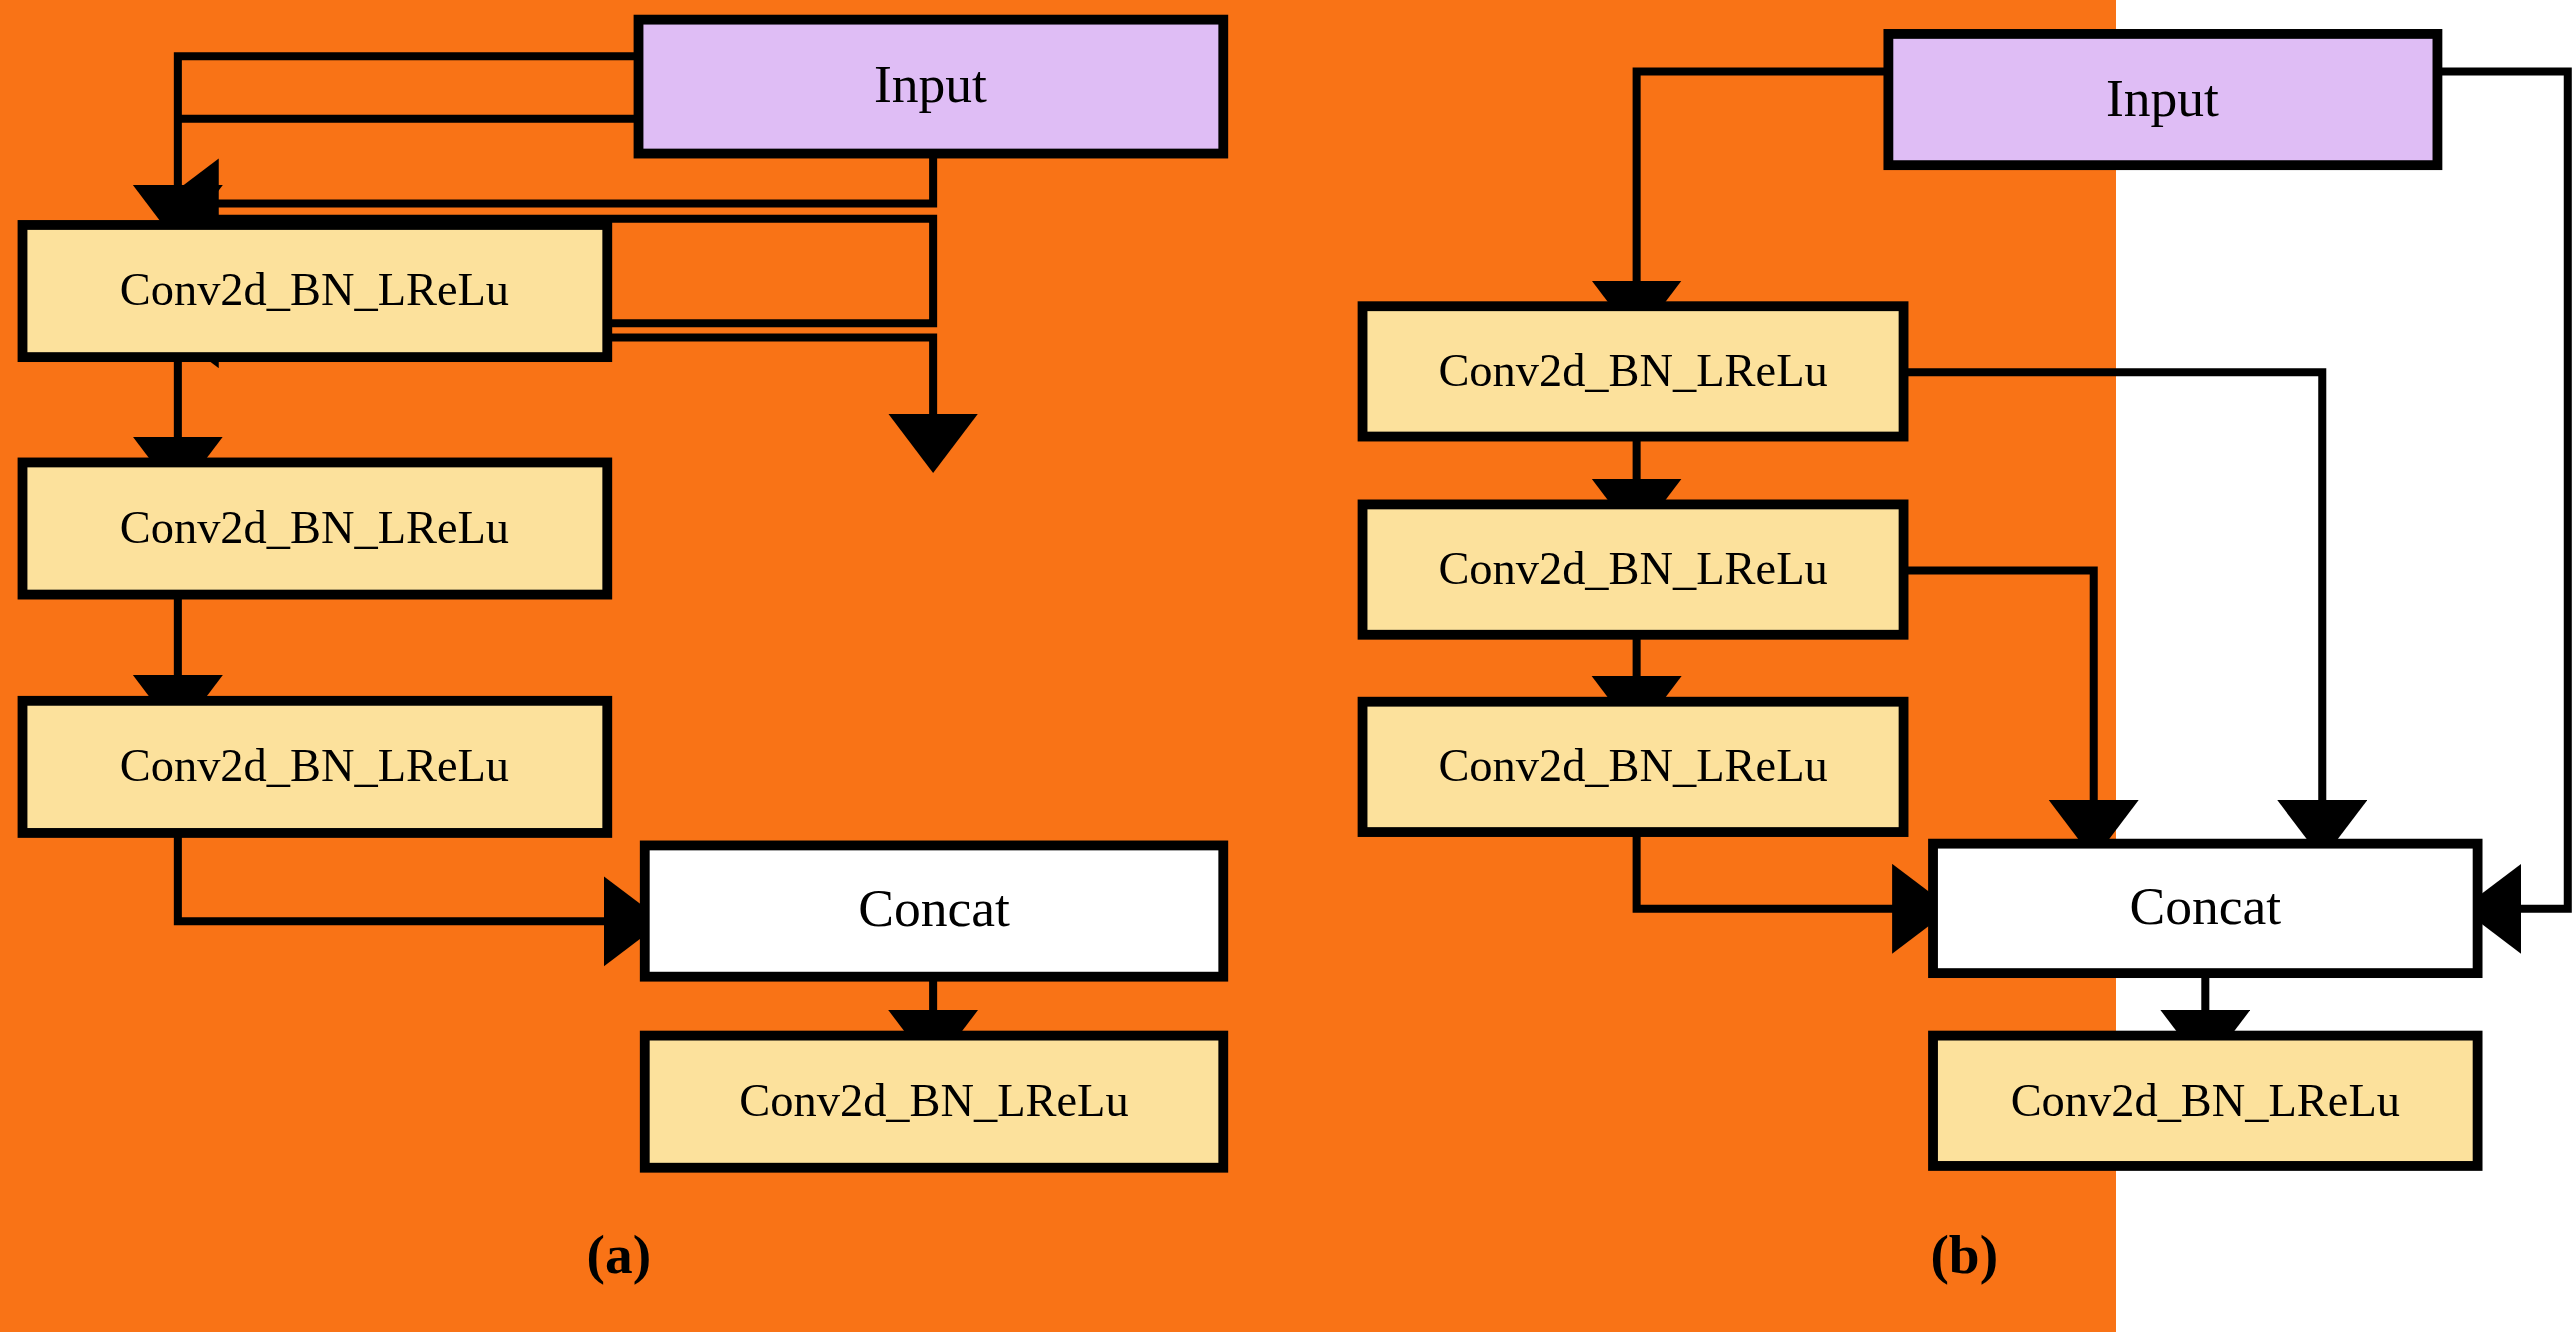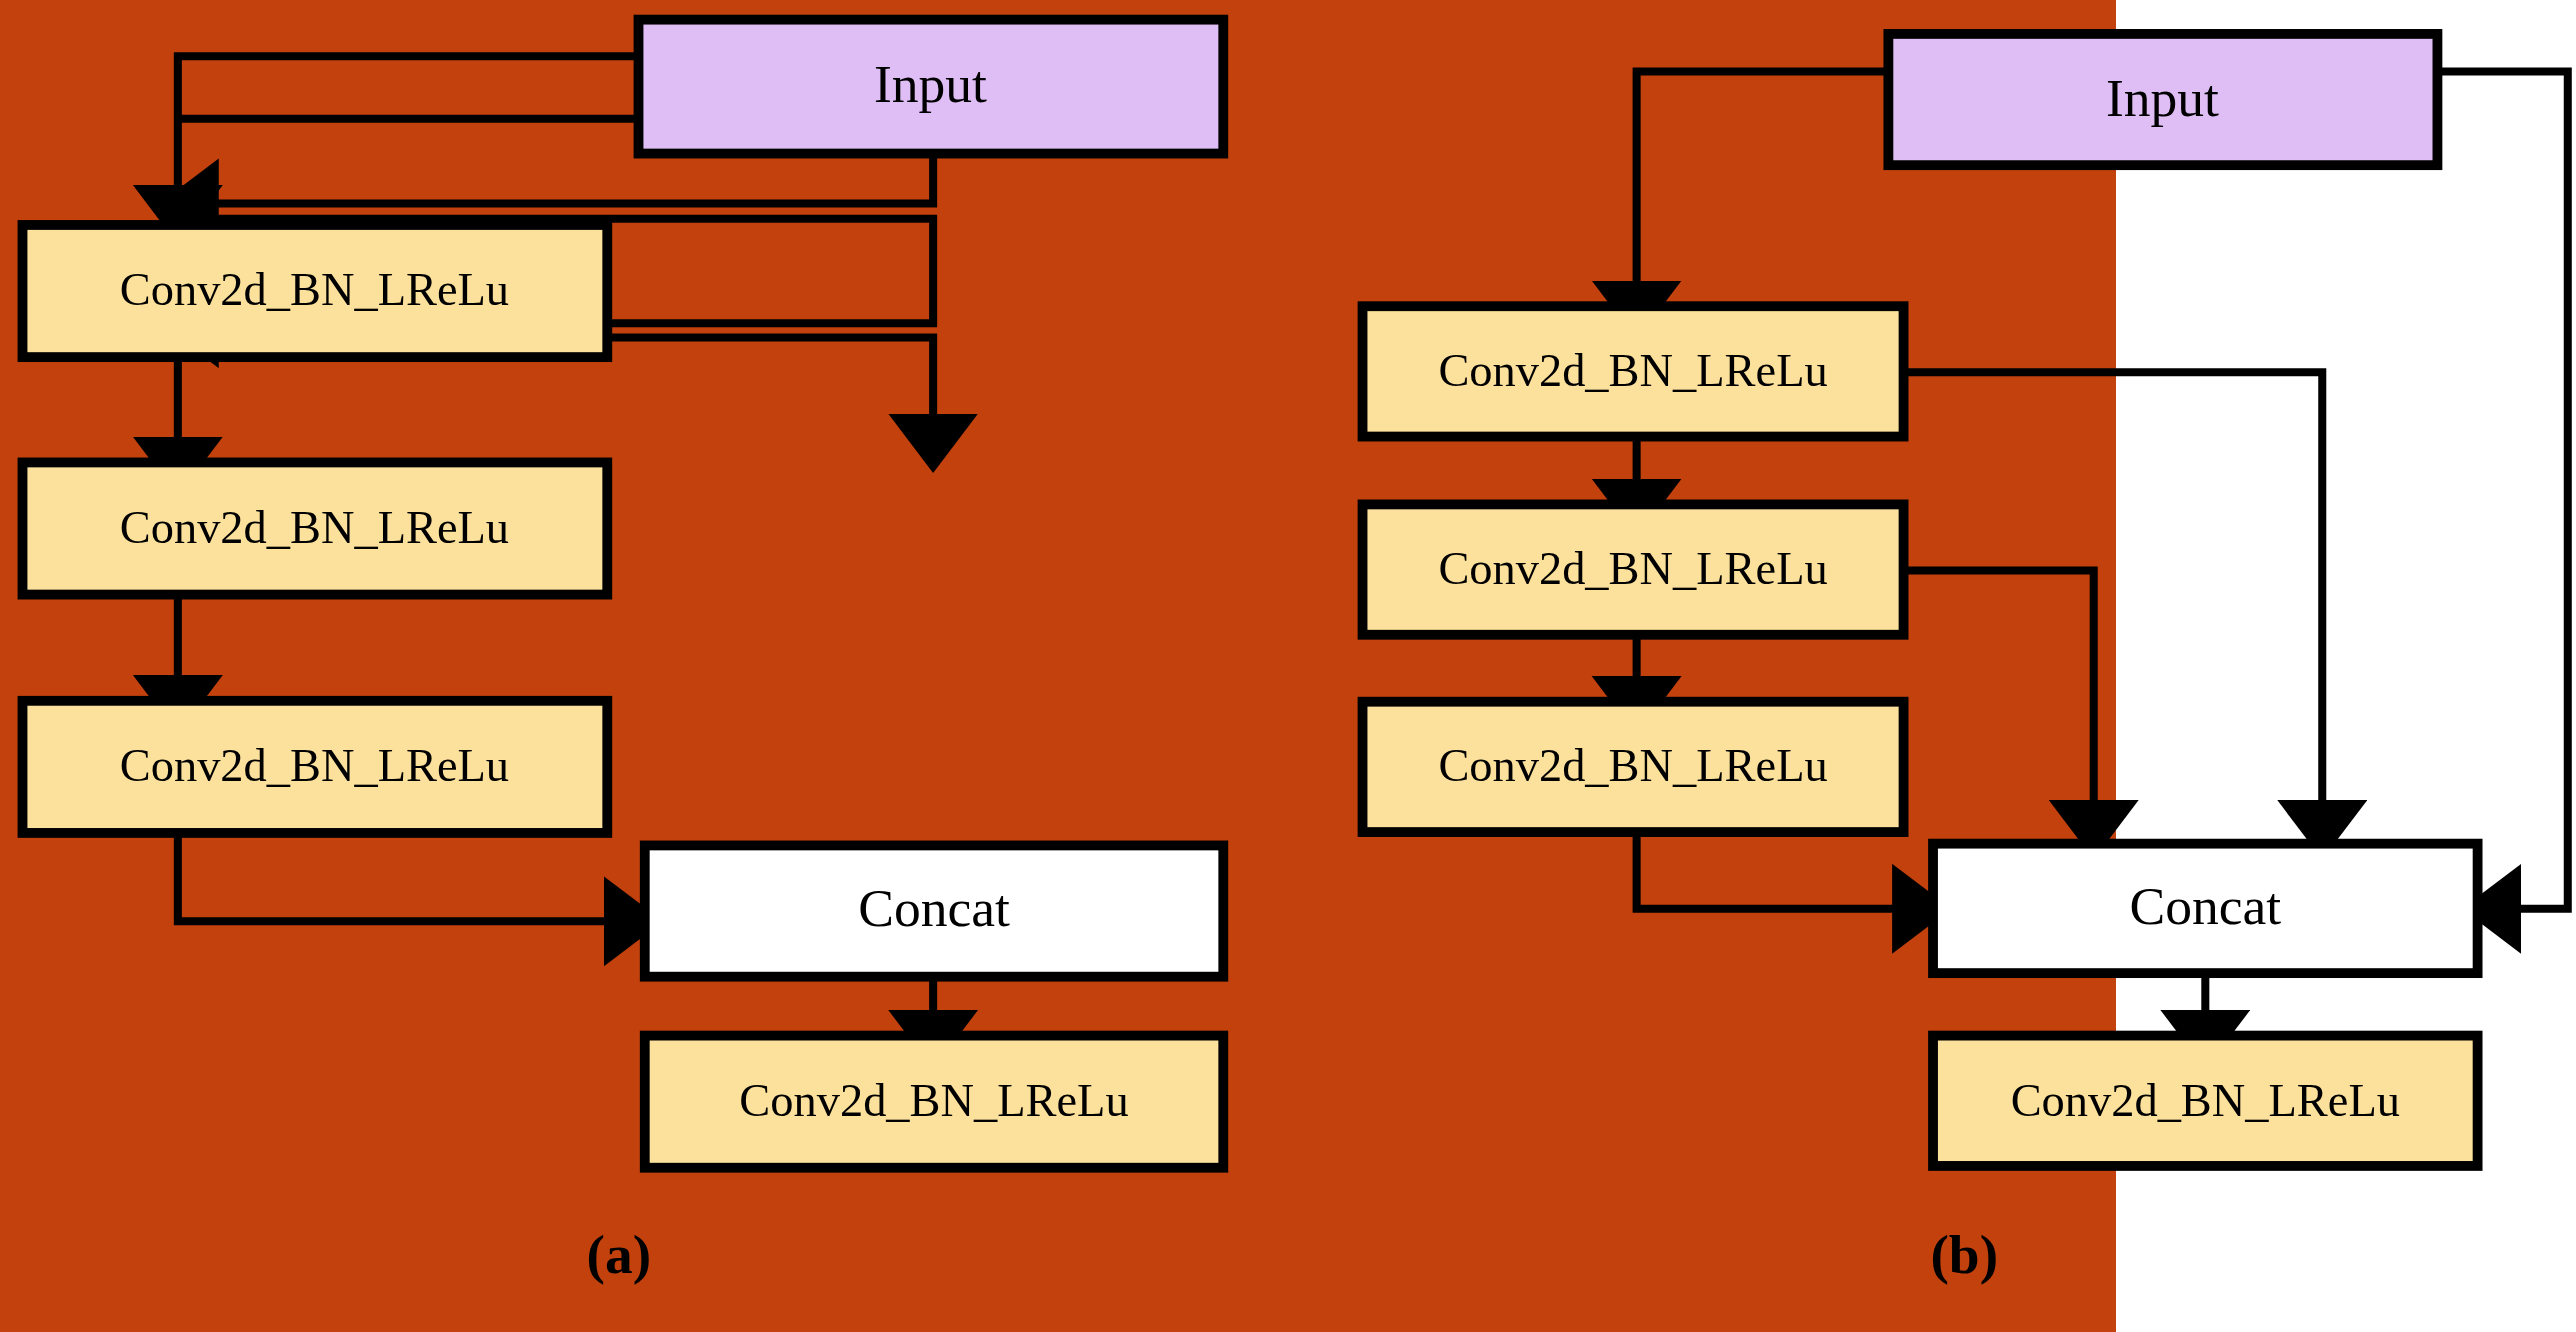--- a/index.html
+++ b/index.html
@@ -10,21 +10,21 @@
   body {
     width: 2576px;
     height: 1332px;
     font-family: "Liberation Serif", "DejaVu Serif", serif;
     overflow: hidden;
   }
   #figure-root {
     position: relative;
     width: 2116px;
     height: 1332px;
-    background: #c2410c;
+    background: #f97316;
     text-decoration: underline;
   }
   svg.diagram {
     display: block;
     width: 2576px;
     height: 1332px;
   }
   .box-label {
     font-family: "Liberation Serif", "DejaVu Serif", serif;
     fill: #000000;

